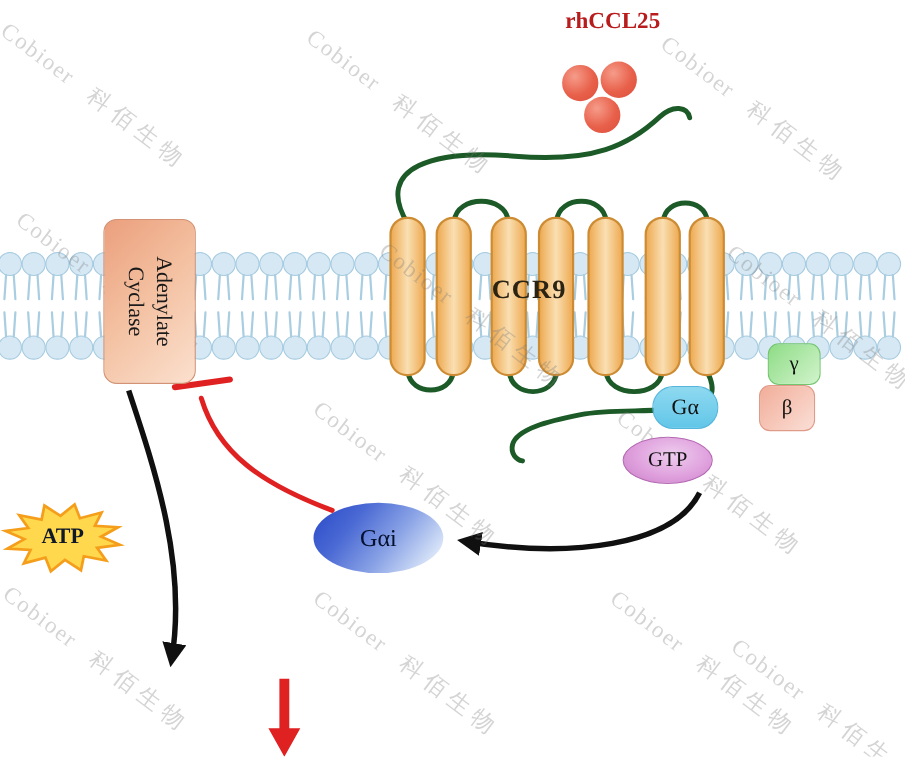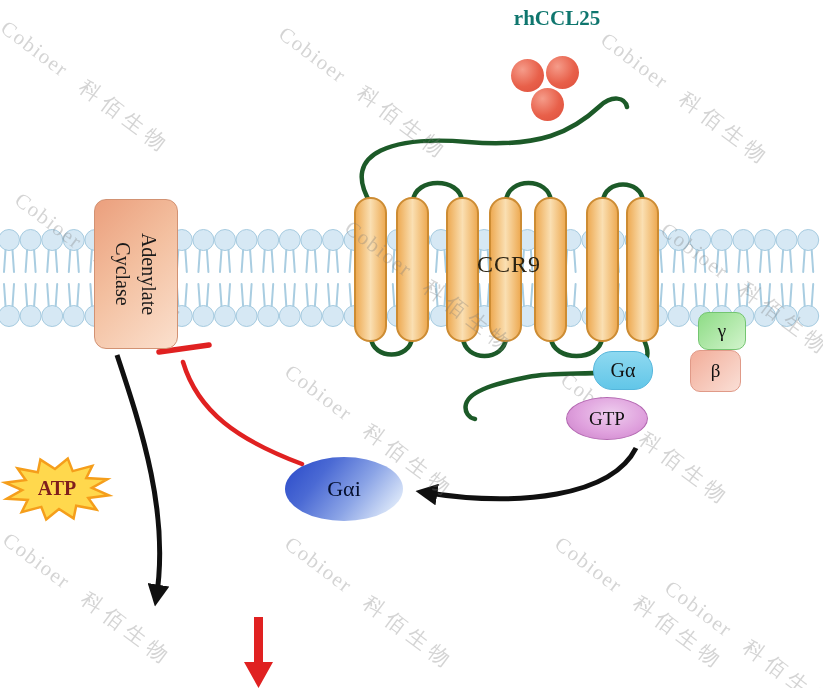--- a/index.html
+++ b/index.html
@@ -11,27 +11,27 @@
   
   .watermark { position:absolute; z-index:2; white-space:nowrap; font-size:21px;
     color:rgba(122,122,122,0.32); letter-spacing:1.5px;
     transform:rotate(37deg); transform-origin:0 0; pointer-events:none; }
   .watermark .cn { margin-left:20px; letter-spacing:6px; }
 
   
   .lbl { position:absolute; z-index:3; }
 
   #ligand-title { left:482px; top:6px; width:150px; text-align:center;
-    font-weight:bold; font-size:21px; color:#0f766e; }
+    font-weight:bold; font-size:21px; color:#b91c1c; }
 
   .ligand-ball { position:absolute; z-index:3; width:33px; height:33px; border-radius:50%;
     background:radial-gradient(circle at 35% 32%, #f59c8a 0%, #e8604a 55%, #dc4e3b 100%); }
 
-  #receptor-label { left:447px; top:251px; width:124px; text-align:center;
-    font-weight:normal; font-size:24px; letter-spacing:1px; color:#2b2313; }
+  #receptor-label { left:447px; top:251px; width:124px; 
+    font-weight:bold; font-size:24px; letter-spacing:1px; color:#2b2313; }
 
   #adenylate { left:94px; top:199px; width:84px; height:150px; border-radius:12px;
     border:1.5px solid #d29273;
     background:linear-gradient(135deg,#eb9f7d 0%,#f3bf9f 45%,#fbe0ce 100%);
     display:flex; align-items:center; justify-content:center; }
   #adenylate .vert { transform:rotate(90deg); font-size:20px; color:#1a1a1a;
     text-align:center; line-height:1.3; white-space:nowrap; }
 
   .gbox { position:absolute; z-index:3; display:flex; align-items:center; justify-content:center;
     font-size:20px; color:#111; }
@@ -44,21 +44,21 @@
   #gtp     { left:566px; top:397px; width:82px; height:43px; border-radius:50%; font-size:19px;
     background:radial-gradient(ellipse at 55% 38%, #eecdee 0%, #dfa0dd 55%, #c97fc7 100%);
     border:1px solid #b469b2; }
   #galphai { left:285px; top:457px; width:118px; height:64px; border-radius:50%;
     background:linear-gradient(128deg,#2747c8 0%,#4b6ad4 30%,#8ba4e6 60%,#d8e4f8 88%,#eef4fd 100%);
     font-size:22px; color:#05102e; }
   #camp    { left:108px; top:616px; width:140px; height:66px; border-radius:50%; font-size:21px; color:#15250f;
     background:radial-gradient(ellipse at 48% 42%, #f2f8c0 0%, #e3f093 55%, #d3e467 100%); }
 
   #atp-label { left:20px; top:477px; width:74px; text-align:center;
-    font-weight:bold; font-size:20px; color:#7f1d1d; }
+    font-weight:bold; font-size:20px; color:#0f172a; }
 </style>
 </head>
 <body>
 
 <div id="stage">
 
   <svg id="diagram-svg" width="823" height="688" viewBox="0 0 823 688">
     <defs>
       <linearGradient id="helixGrad" x1="0" y1="0" x2="1" y2="0">
         <stop offset="0" stop-color="#eda84f"></stop>

